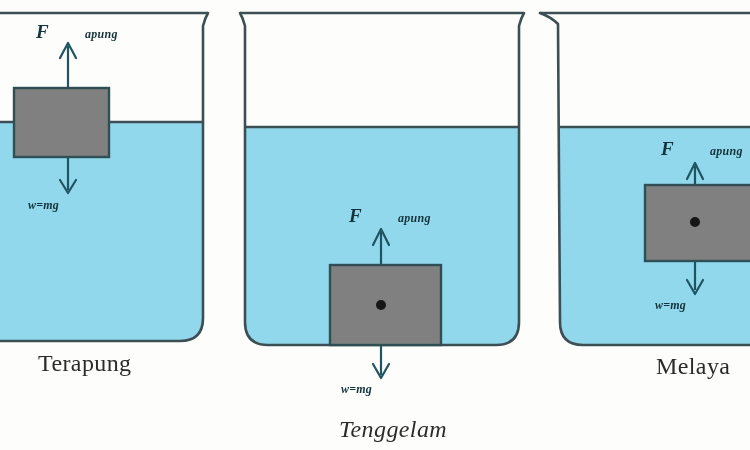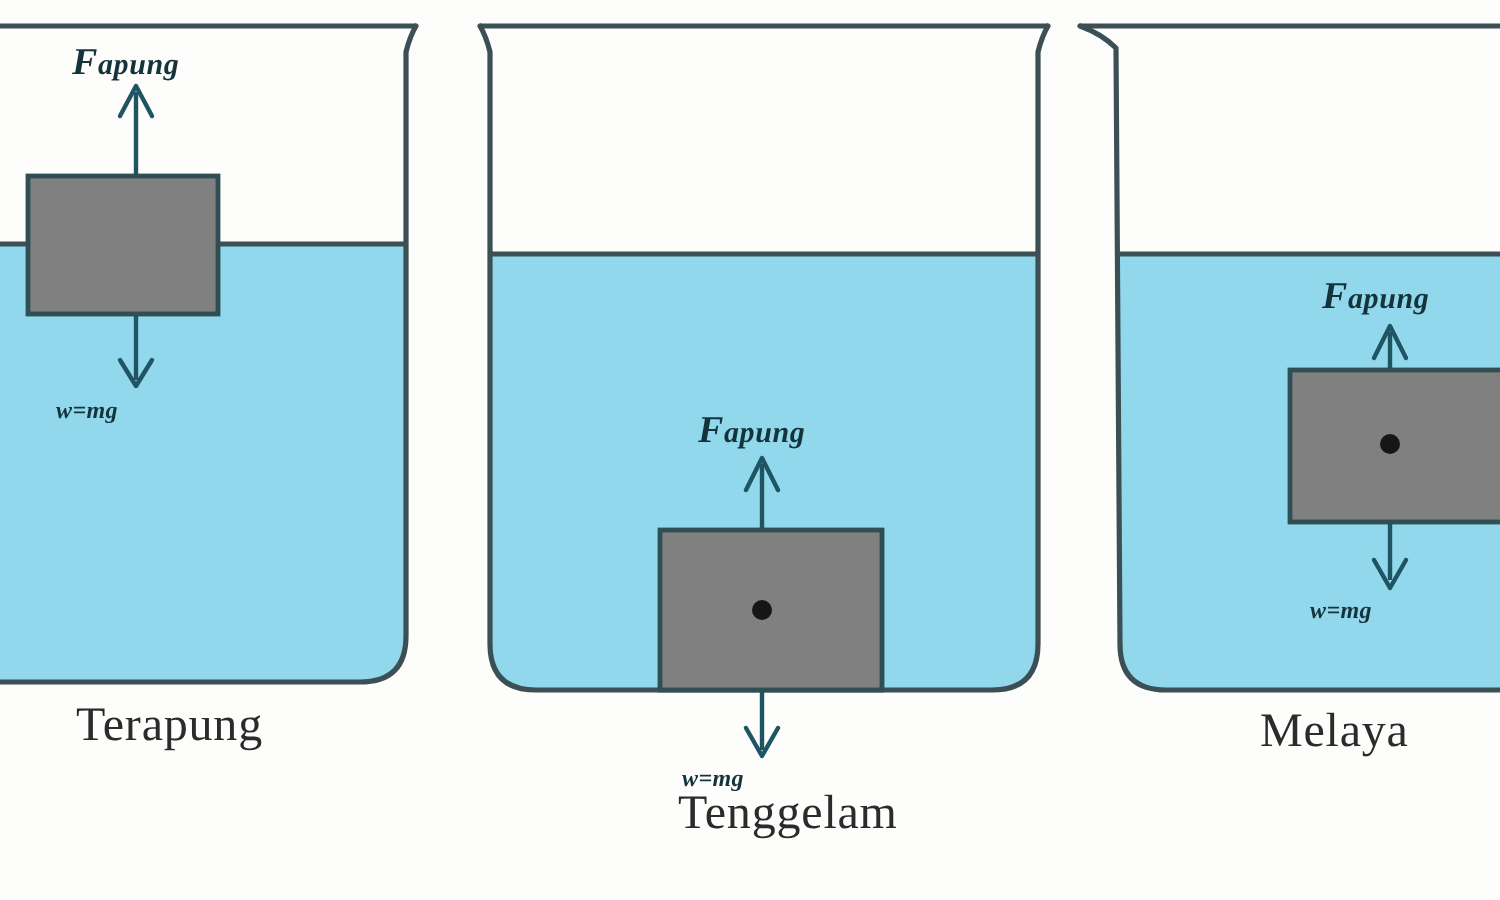--- a/index.html
+++ b/index.html
@@ -8,21 +8,21 @@
     font-family:"Liberation Serif", serif;position:relative;
   }
   #stage{position:absolute;left:0;top:0;width:750px;height:450px;}
   #stage svg{display:block;}
   .lbl{
     position:absolute;font-family:"Liberation Serif", serif;
     color:#14333b;white-space:nowrap;pointer-events:none;
   }
   .force-lbl{ font-style:italic; font-weight:700; }
   .f-ap{ font-size:19px; letter-spacing:.3px; }
-  .f-ap .sub{ font-size:15px; }
+  .f-ap .sub{ font-size:12px;margin-left:36px; }
   .w-mg{ font-size:12px; letter-spacing:.2px; }
   .cap{
     font-size:24px;color:#2b2b2b;font-style:normal;font-weight:400;
     letter-spacing:.4px;
   }
 </style>
 </head>
 <body>
 
 <div id="stage">
@@ -85,21 +85,21 @@
   <div class="lbl force-lbl f-ap" style="left:36px;top:21px;">
     <span>F</span><span class="sub">apung</span>
   </div>
   <div class="lbl force-lbl w-mg" style="left:28px;top:198px;">w=mg</div>
   <div class="lbl cap" style="left:38px;top:350px;">Terapung</div>
 
   <div class="lbl force-lbl f-ap" style="left:349px;top:205px;">
     <span>F</span><span class="sub">apung</span>
   </div>
   <div class="lbl force-lbl w-mg" style="left:341px;top:382px;">w=mg</div>
-  <div class="lbl cap" style="left:339px;top:394px;">Tenggelam</div>
+  <div class="lbl cap" style="left:339px;top:416px;font-style:italic;">Tenggelam</div>
 
   <div class="lbl force-lbl f-ap" style="left:661px;top:138px;">
     <span>F</span><span class="sub">apung</span>
   </div>
   <div class="lbl force-lbl w-mg" style="left:655px;top:298px;">w=mg</div>
-  <div class="lbl cap" style="left:630px;top:353px;">Melaya</div>
+  <div class="lbl cap" style="left:656px;top:353px;">Melaya</div>
 
 </div>
 
 </body></html>

